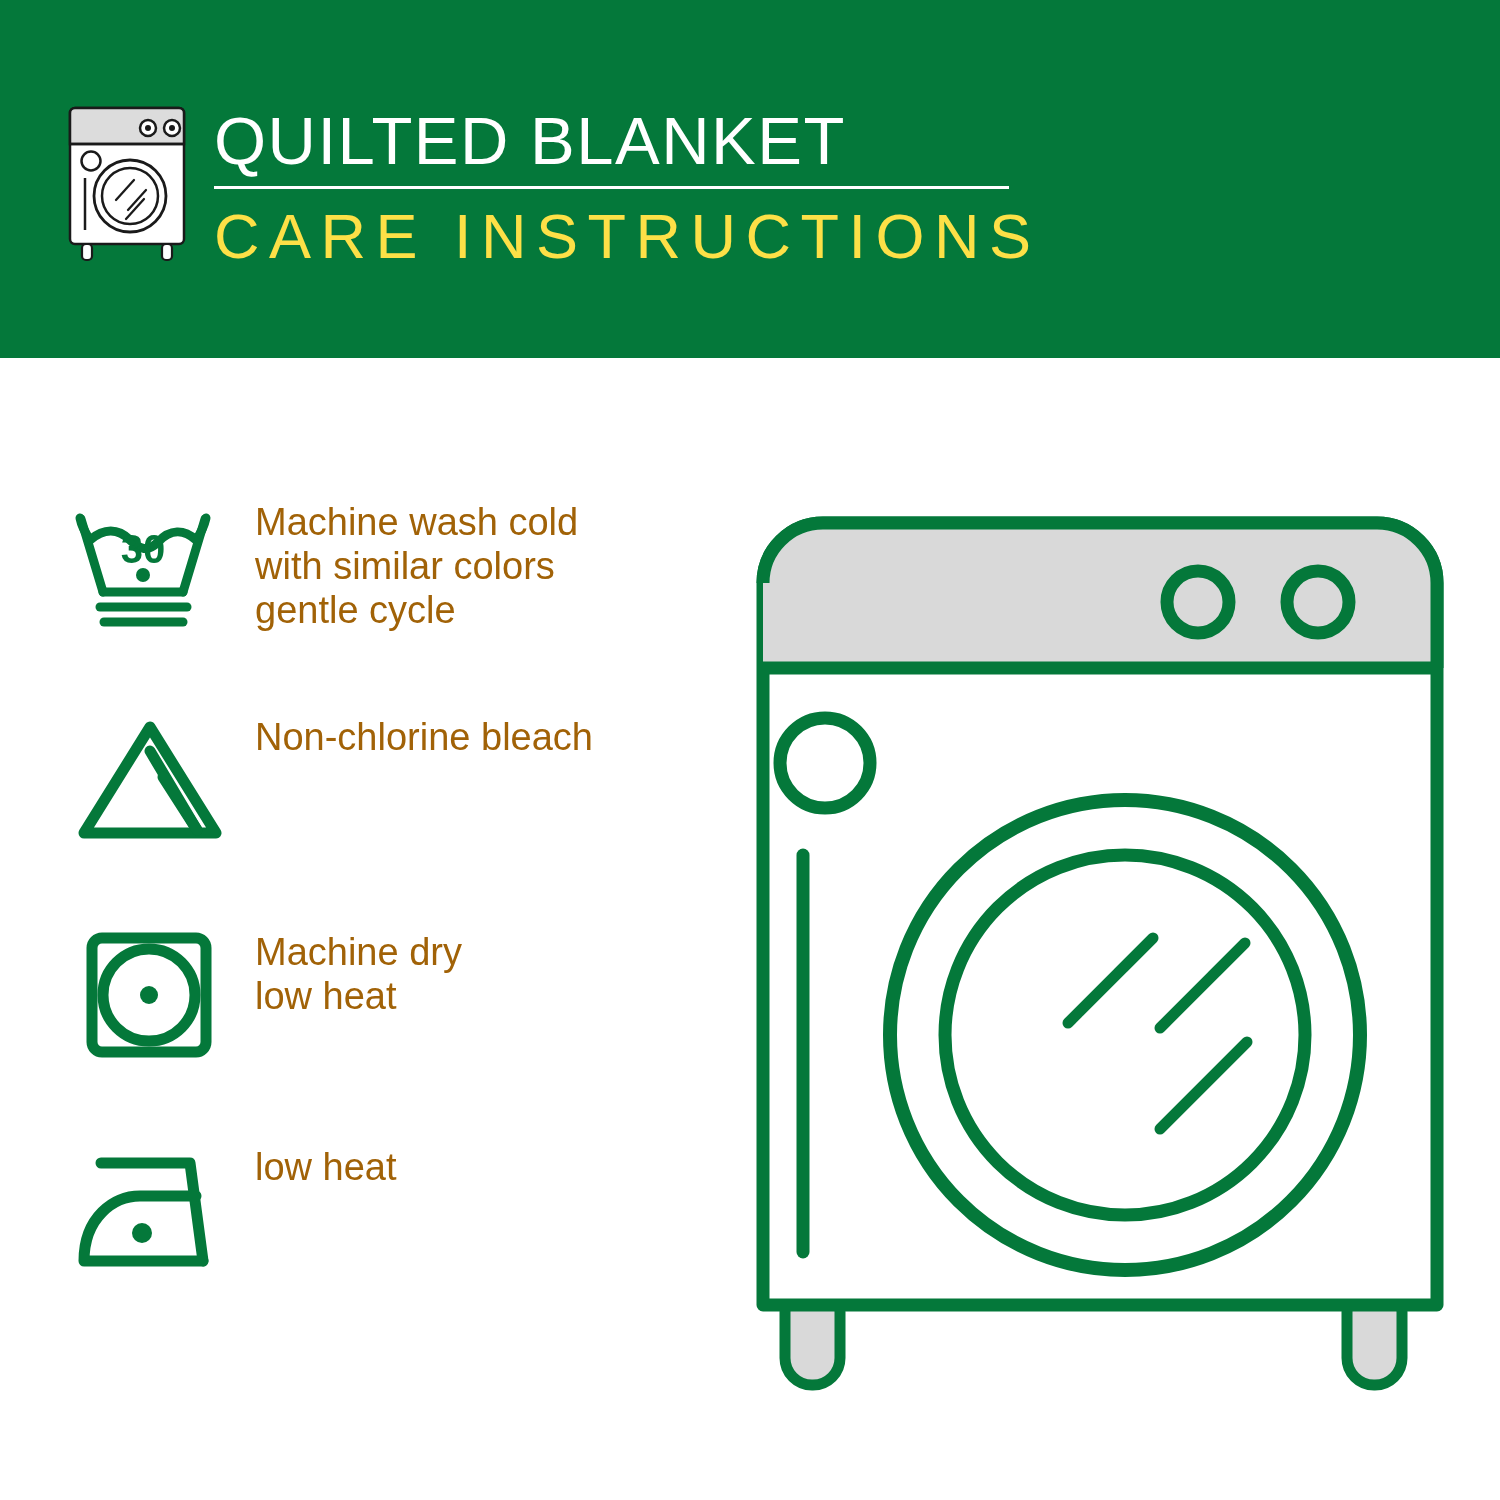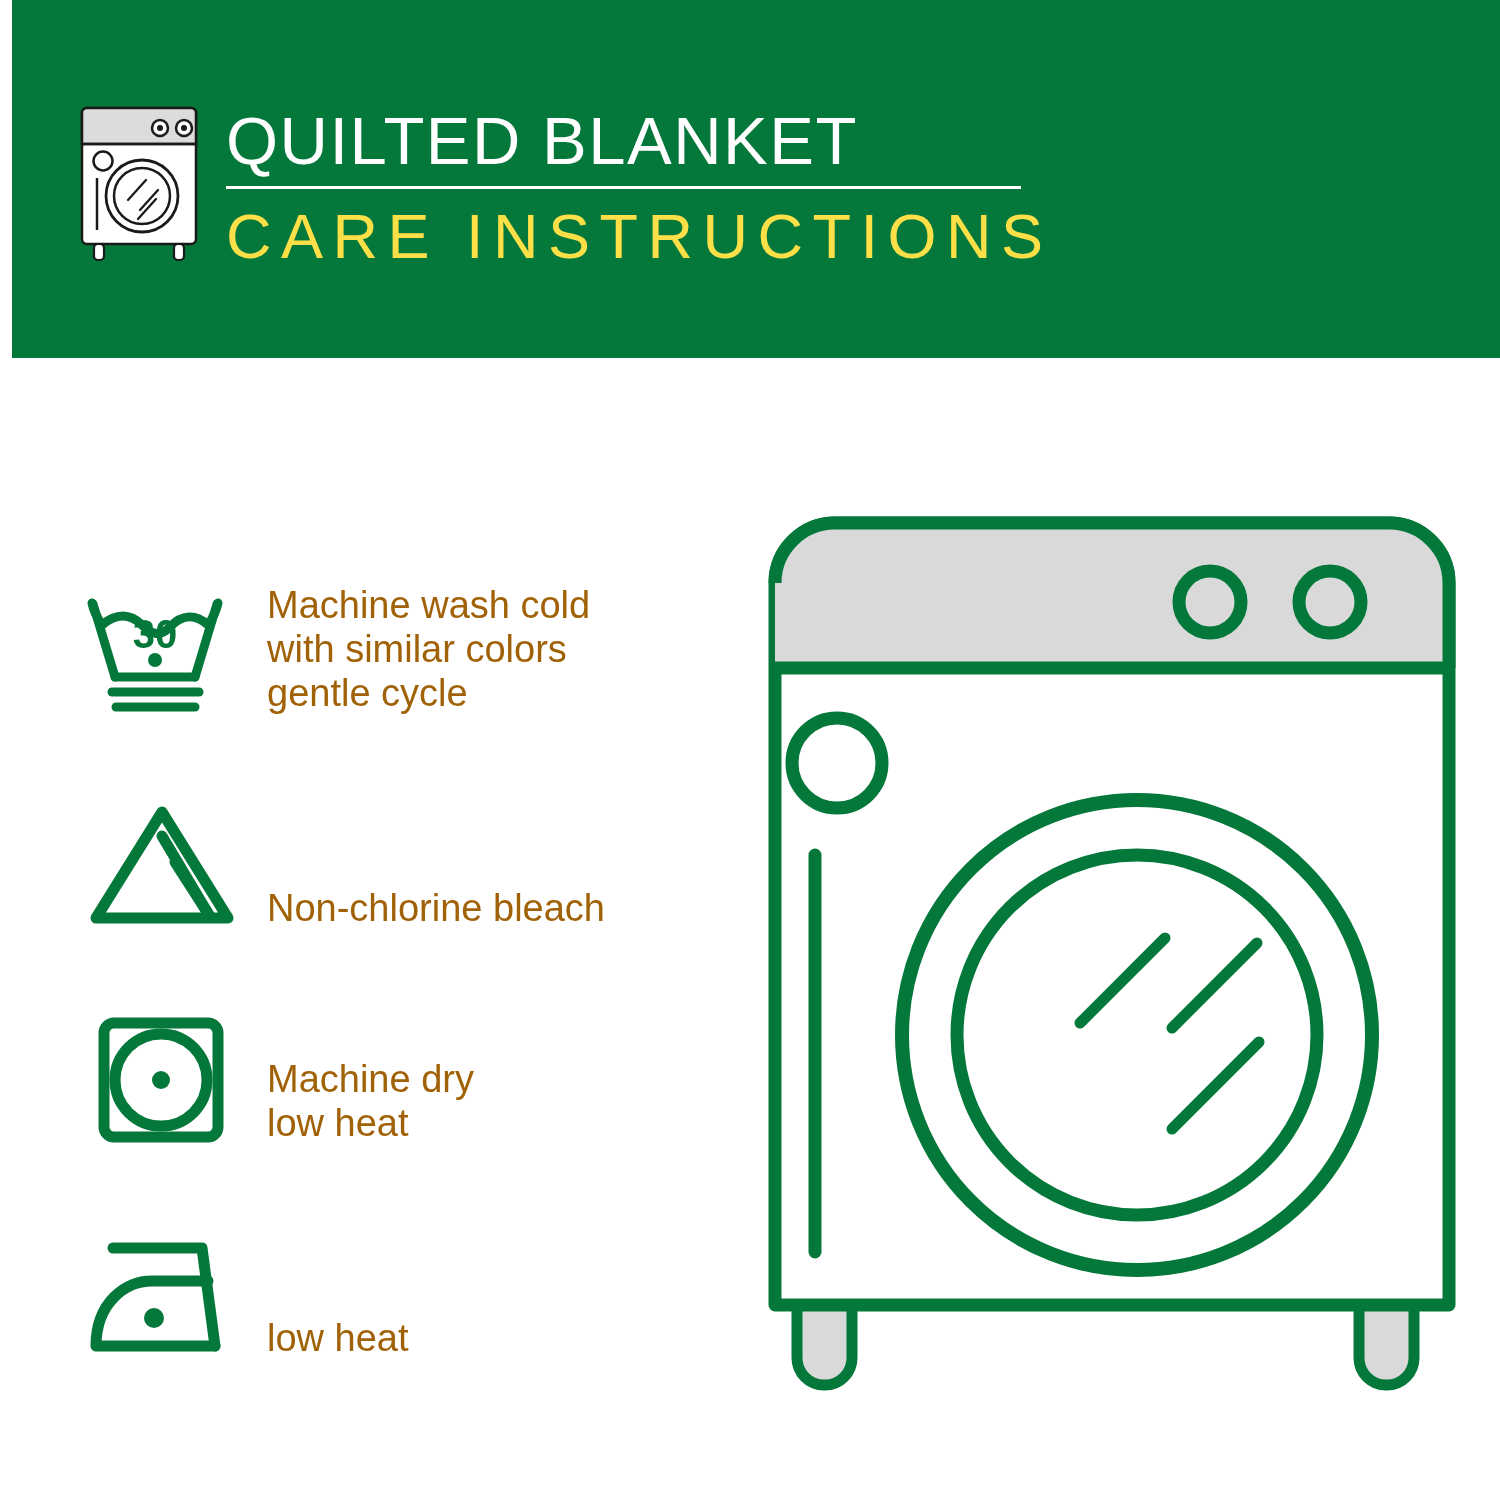--- a/index.html
+++ b/index.html
@@ -13,21 +13,20 @@
     font-family: "Liberation Sans", sans-serif;
     overflow: hidden;
     position: relative;
   }
 
   #page {
     position: relative;
     width: 1476px;
     height: 1500px;
     background: #ffffff;
-    margin-left: 12px;
   }
 
   
   .header {
     position: absolute;
     left: 0;
     top: 0;
     width: 1500px;
     height: 358px;
     background: #04783A;
@@ -81,21 +80,21 @@
   .instructions {
     position: absolute;
     left: 70px;
     top: 500px;
     width: 640px;
   }
 
   .instr-row {
     position: relative;
     display: flex;
-    align-items: flex-end;
+    align-items: flex-start;
     height: 215px;
   }
 
   .instr-symbol {
     width: 185px;
     flex: 0 0 185px;
     display: flex;
     align-items: center;
     justify-content: flex-start;
   }

